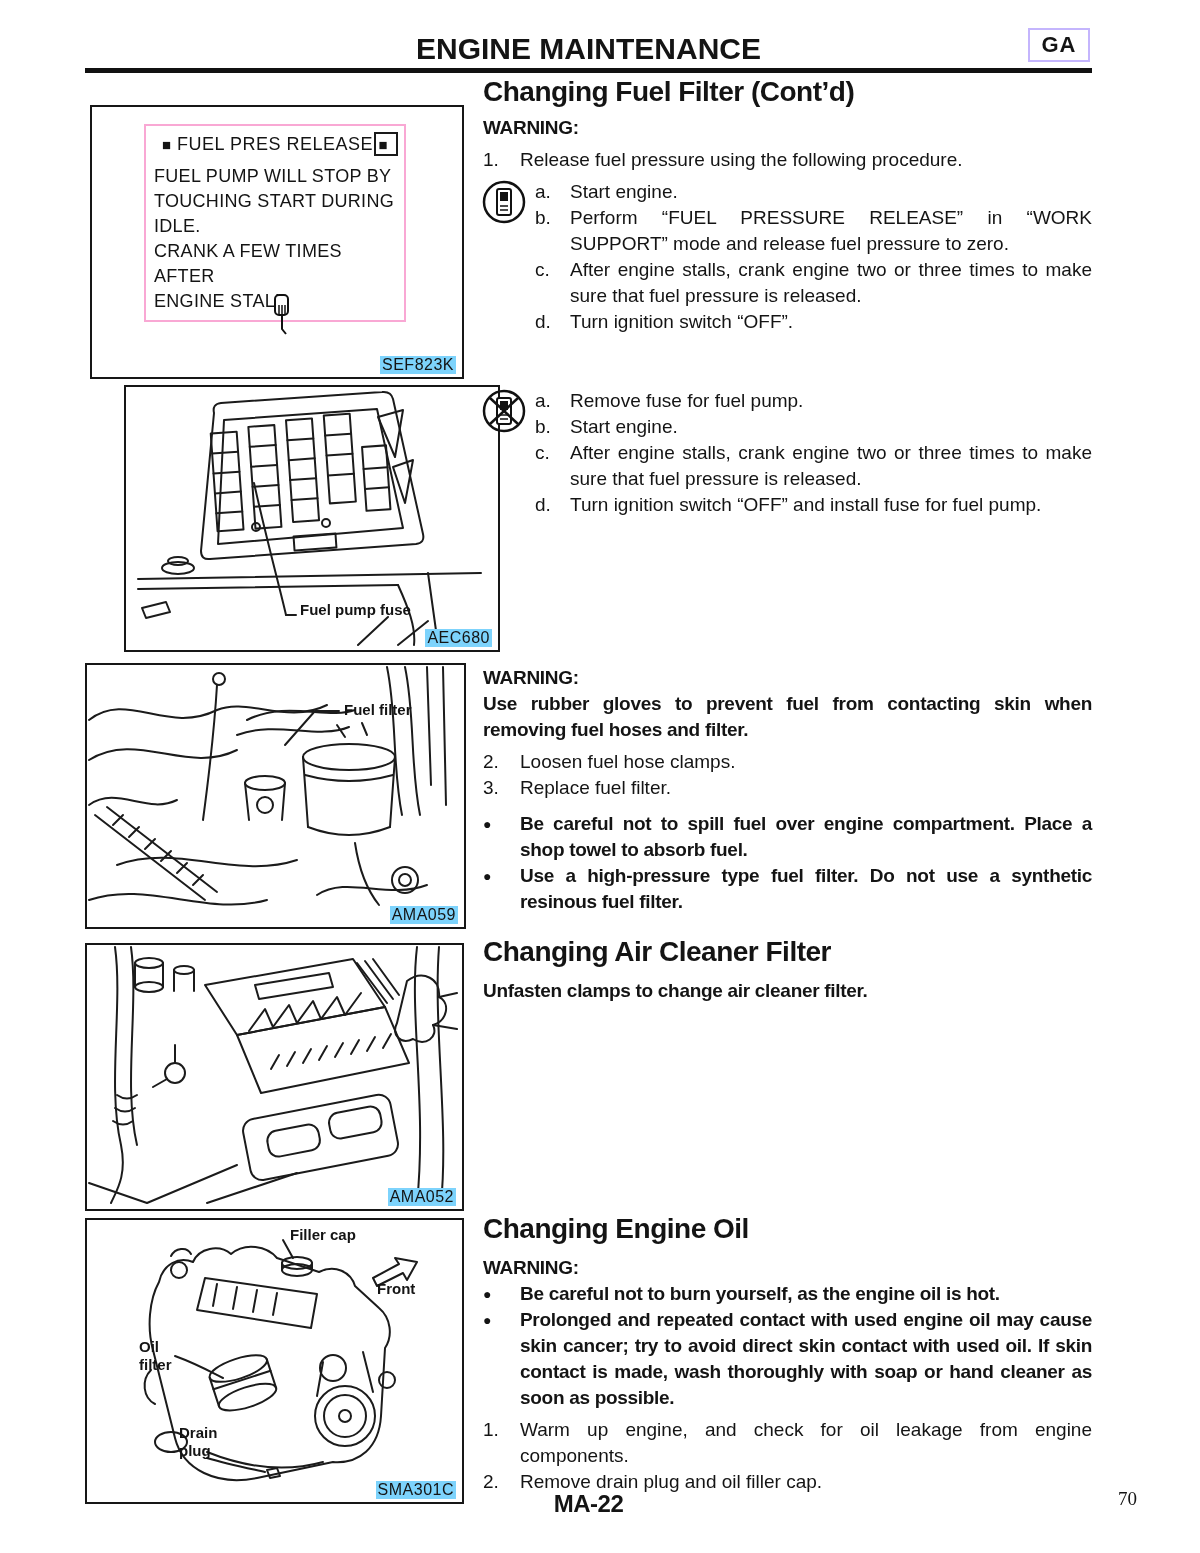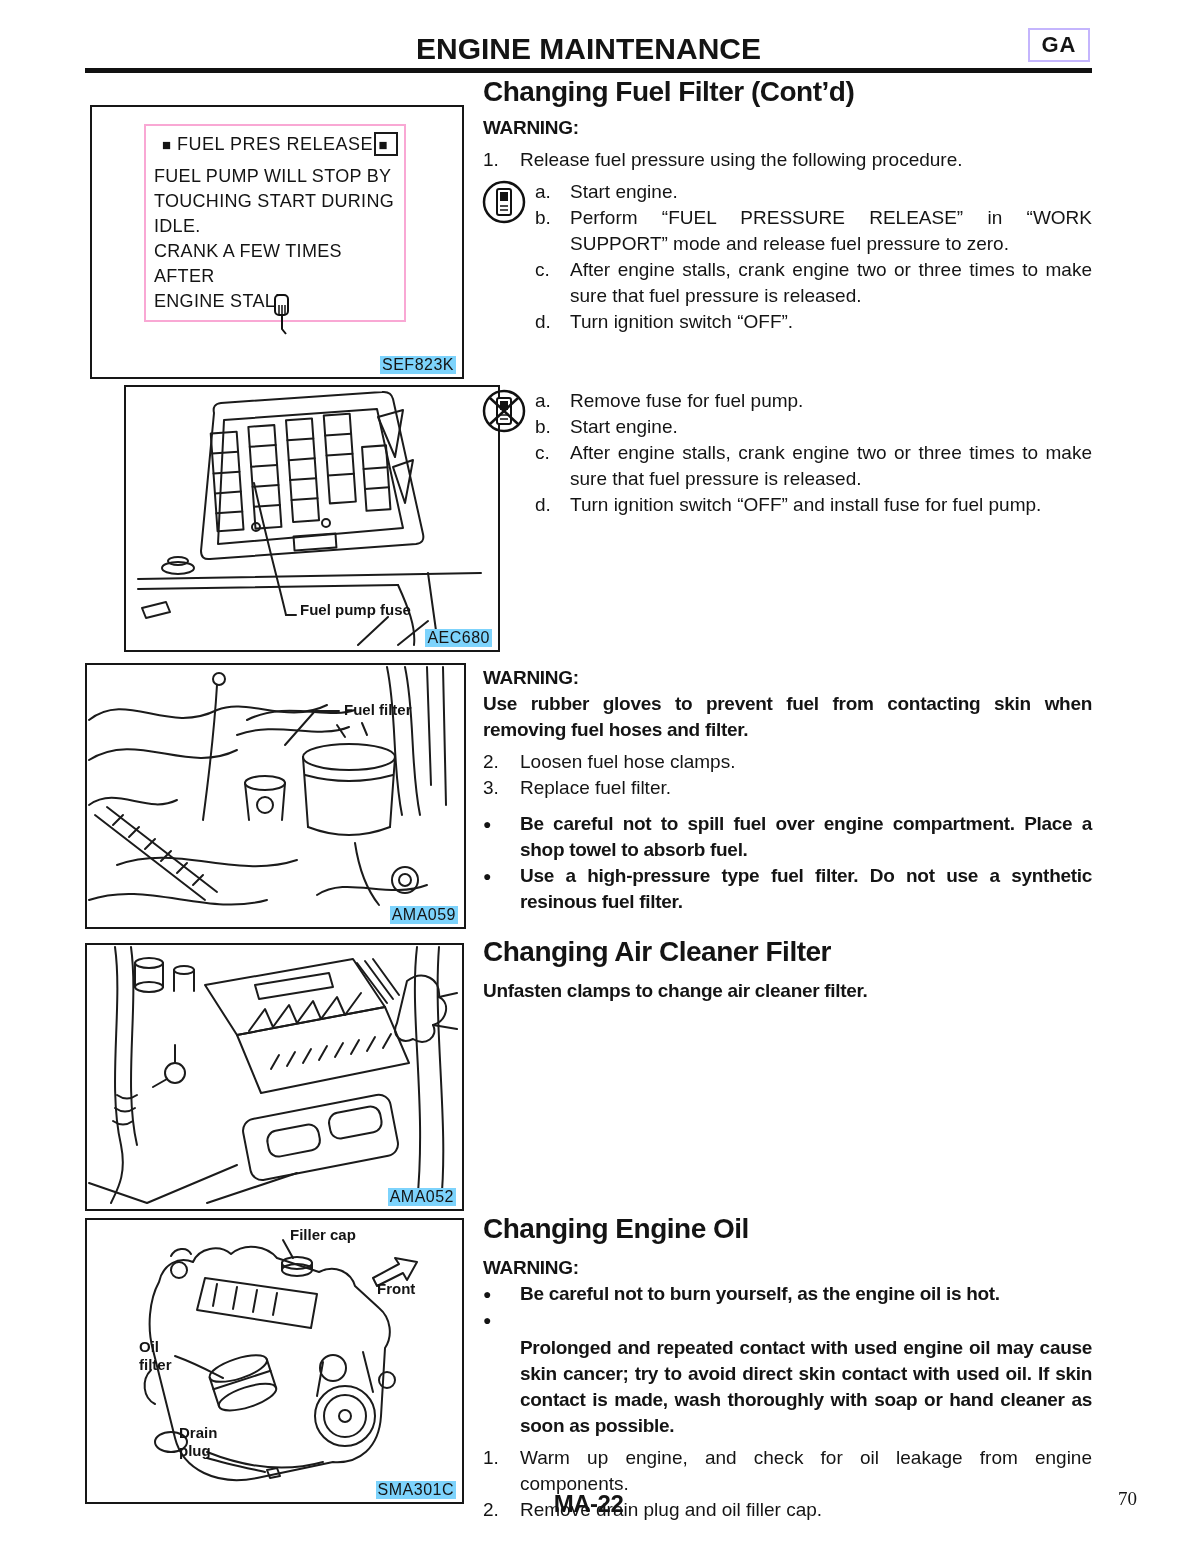--- a/index.html
+++ b/index.html
@@ -325,21 +325,21 @@
   <div class="abs rcol" style="top:1213px;">
     <div class="h2">Changing Engine Oil</div>
     <div class="gap10"></div>
     <div class="body b">WARNING:</div>
     <div class="body bullet-row b">
       <span class="mark">●</span>
       <span class="txt just" style="flex:1;">Be careful not to burn yourself, as the engine oil is hot.</span>
     </div>
     <div class="body bullet-row b">
       <span class="mark">●</span>
-      <span class="txt just" style="flex:1;margin-top:28px;">Prolonged and repeated contact with used engine oil may cause skin cancer; try to avoid direct skin contact with used oil. If skin contact is made, wash thoroughly with soap or hand cleaner as soon as possible.</span>
+      <span class="txt just" style="flex:1;">Prolonged and repeated contact with used engine oil may cause skin cancer; try to avoid direct skin contact with used oil. If skin contact is made, wash thoroughly with soap or hand cleaner as soon as possible.</span>
     </div>
     <div class="gap6"></div>
     <div class="body step">
       <span class="num">1.</span>
       <span class="txt">Warm up engine, and check for oil leakage from engine components.</span>
     </div>
     <div class="body step">
       <span class="num">2.</span>
       <span class="txt">Remove drain plug and oil filler cap.</span>
     </div>

